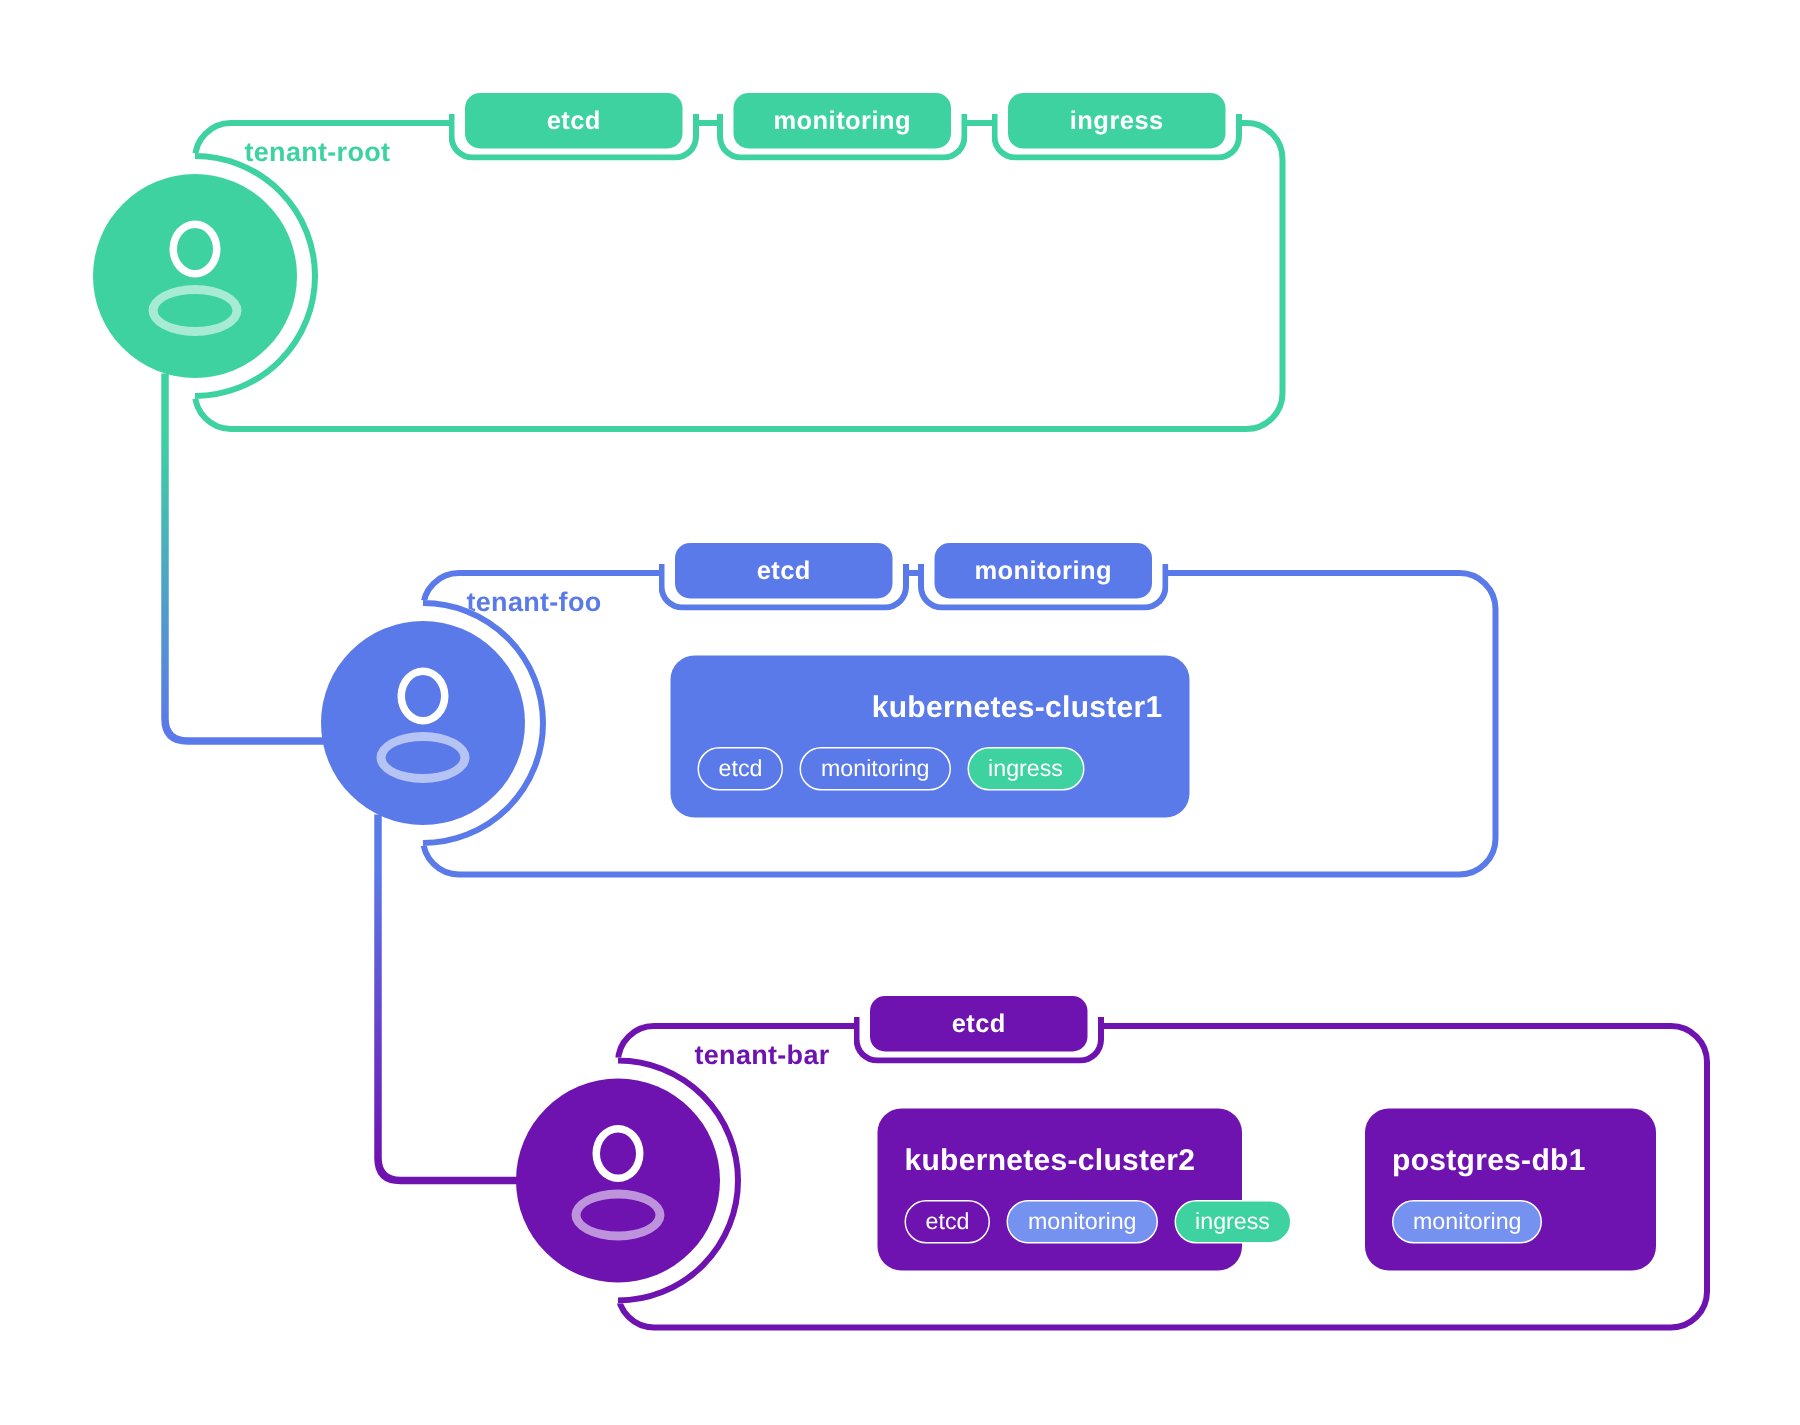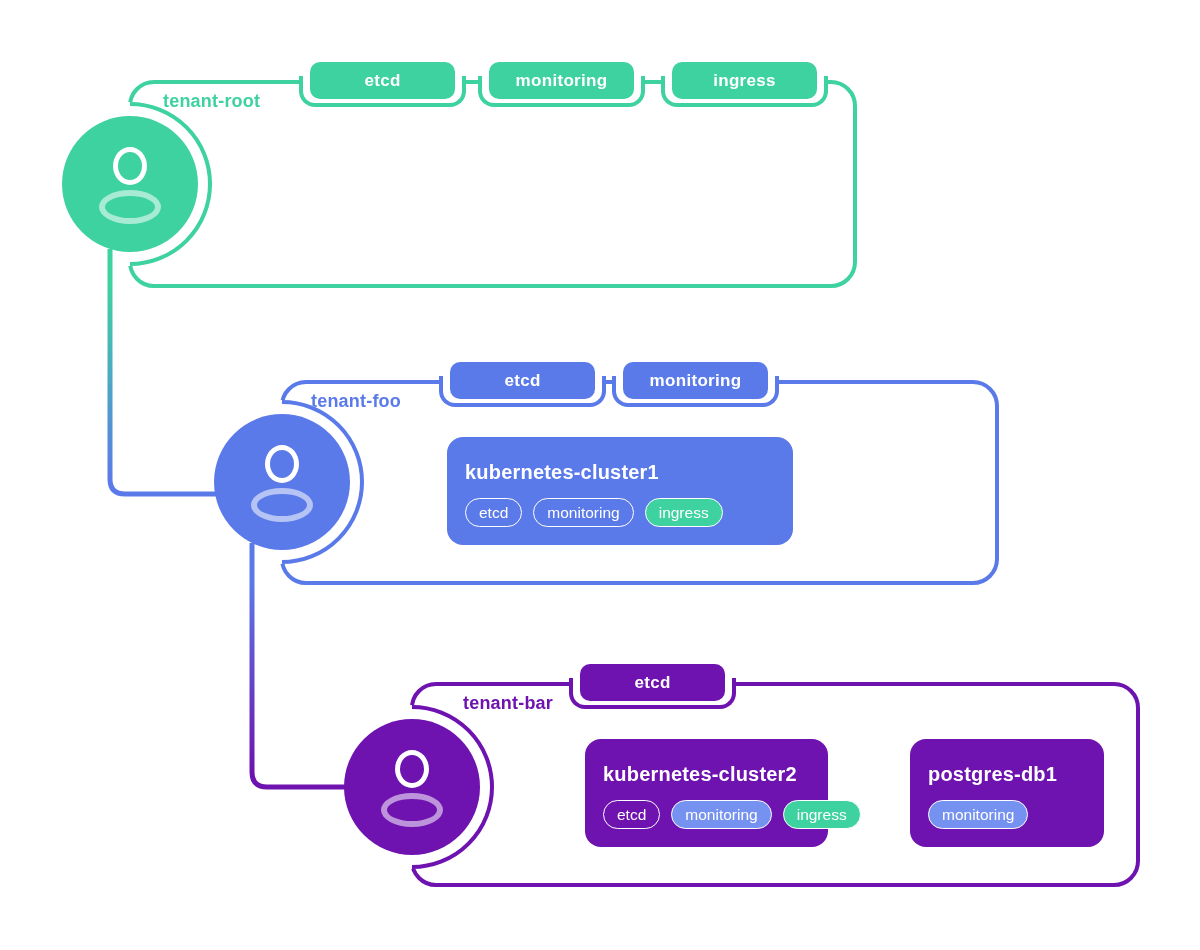--- a/index.html
+++ b/index.html
@@ -72,21 +72,21 @@
     width:50px;height:22px;box-sizing:content-box;
     border:6px solid rgba(255,255,255,.55);border-radius:50%;
   }
 
   
   .cluster{
     position:absolute;top:53px;height:108px;box-sizing:border-box;
     border-radius:16px;background:var(--c);color:#fff;
     padding:24px 18px 0 18px;z-index:2;
   }
-  .cl-k1{left:163px;width:346px;}
+  .cl-k1{left:163px;width:346px;text-align:right;}
   .cl-k2{left:171px;width:243px;}
   .cl-pg{left:496px;width:194px;border-radius:16px;}
   .cluster-title{font-size:20px;font-weight:bold;letter-spacing:.2px;margin:0 0 14px 0;}
   .chip-row{display:flex;gap:11px;}
   .chip{
     box-sizing:border-box;height:29px;padding:0 13px;
     border:1.5px solid #ffffff;border-radius:14.5px;
     display:inline-flex;align-items:center;
     color:#fff;font-size:15.5px;white-space:nowrap;
   }

